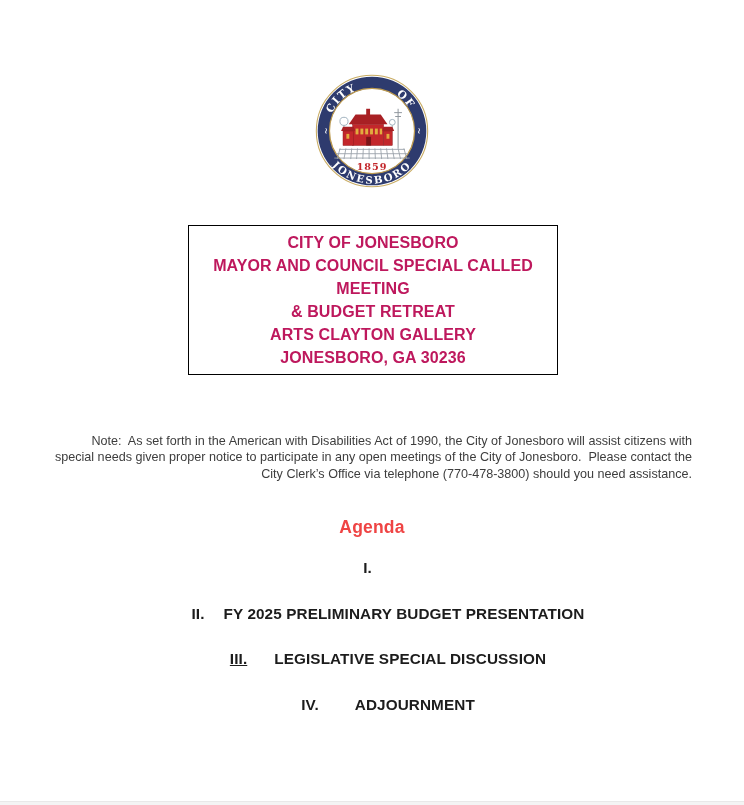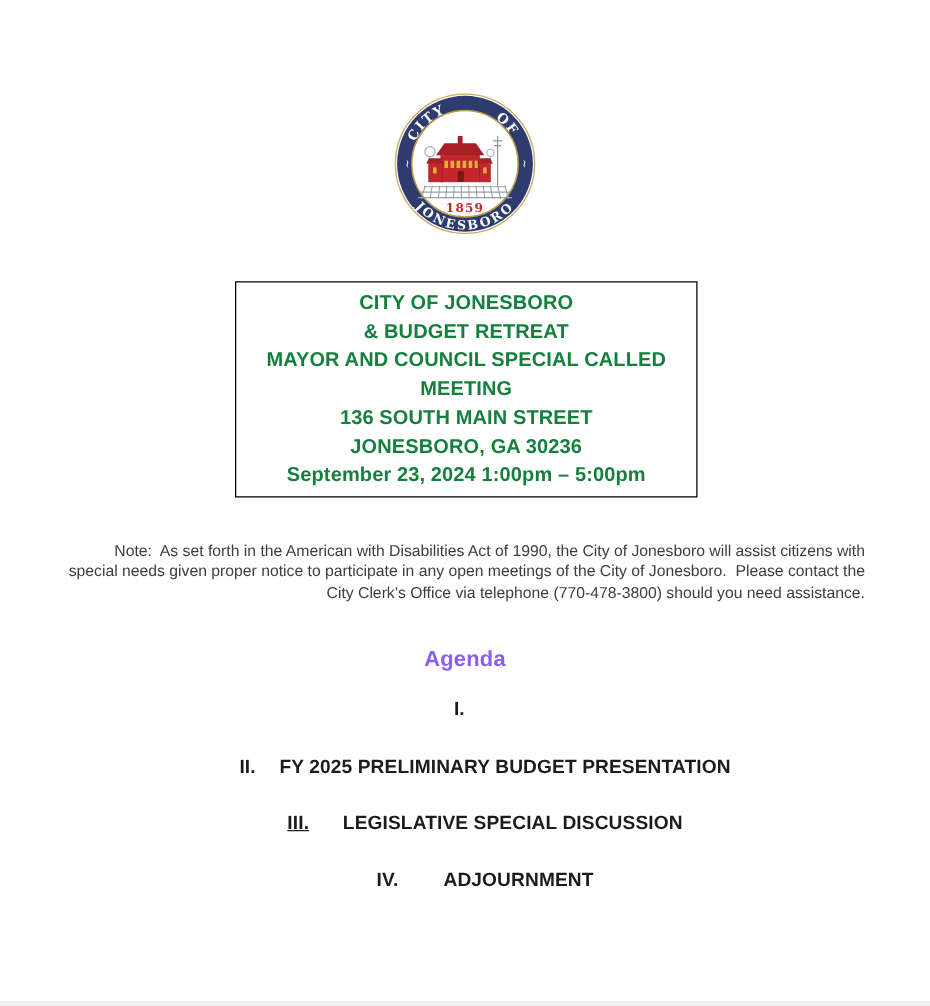--- a/index.html
+++ b/index.html
@@ -9,30 +9,30 @@
     font-family:"Liberation Sans", sans-serif; color:#1c1c1c;
   }
   .seal {
     position:absolute; top:73px; left:50%; transform:translateX(-50%);
     width:116px; height:116px;
   }
   .header-box {
     position:absolute; top:225px; left:188px; width:370px;
     border:1.5px solid #000;
     text-align:center; font-weight:bold; font-size:16px; line-height:23px;
-    padding:5px 9px 5px; color:#15803d; letter-spacing:.1px;
+    padding:5px 9px 5px; color:#be185d; letter-spacing:.1px;
   }
   .note {
     position:absolute; top:433px; left:52px; width:640px;
     text-align:right; font-size:12.6px; line-height:16.4px; color:#3d3d3d;
     white-space:pre-wrap;
   }
   .agenda-title {
     position:absolute; top:517px; left:0; width:744px; text-align:center;
-    font-size:17.5px; font-weight:bold; color:#8b5cf6; letter-spacing:.2px;
+    font-size:17.5px; font-weight:bold; color:#ef4444; letter-spacing:.2px;
   }
   .agenda-items {
     position:absolute; top:559px; left:0; width:744px; transform:translateX(16px);
   }
   .agenda-item {
     display:flex; justify-content:center; align-items:baseline;
     font-size:15.3px; font-weight:bold; color:#1c1c1c;
     line-height:17px; margin-bottom:28.5px; letter-spacing:.1px;
   }
   .agenda-item:nth-child(1) .numeral { margin-right:41px; }
@@ -112,25 +112,24 @@
     <text font-family="DejaVu Serif, serif" font-size="10.5" font-weight="bold" fill="#ffffff" letter-spacing="2">
       <textPath href="#bottomArc" startOffset="50%" text-anchor="middle">JONESBORO</textPath>
     </text>
     <text x="0" y="0" transform="translate(11.5,60) rotate(90)" text-anchor="middle" dominant-baseline="middle" font-size="9" fill="#ffffff" font-family="DejaVu Serif, serif">~</text>
     <text x="0" y="0" transform="translate(108.5,60) rotate(90)" text-anchor="middle" dominant-baseline="middle" font-size="9" fill="#ffffff" font-family="DejaVu Serif, serif">~</text>
   </svg>
 </div>
 
 <div class="header-box">
   <div>CITY OF JONESBORO</div>
+  <div>MAYOR AND COUNCIL SPECIAL CALLED MEETING</div>
   <div>&amp; BUDGET RETREAT</div>
-  <div>MAYOR AND COUNCIL SPECIAL CALLED MEETING</div>
-  <div>136 SOUTH MAIN STREET</div>
+  <div>ARTS CLAYTON GALLERY</div>
   <div>JONESBORO, GA 30236</div>
-  <div>September 23, 2024 1:00pm – 5:00pm</div>
 </div>
 
 <p class="note">Note:  As set forth in the American with Disabilities Act of 1990, the City of Jonesboro will assist citizens with special needs given proper notice to participate in any open meetings of the City of Jonesboro.  Please contact the City Clerk’s Office via telephone (770-478-3800) should you need assistance.</p>
 
 <h2 class="agenda-title">Agenda</h2>
 
 <div class="agenda-items">
   <div class="agenda-item">
     <span class="numeral">I.</span>
   </div>

